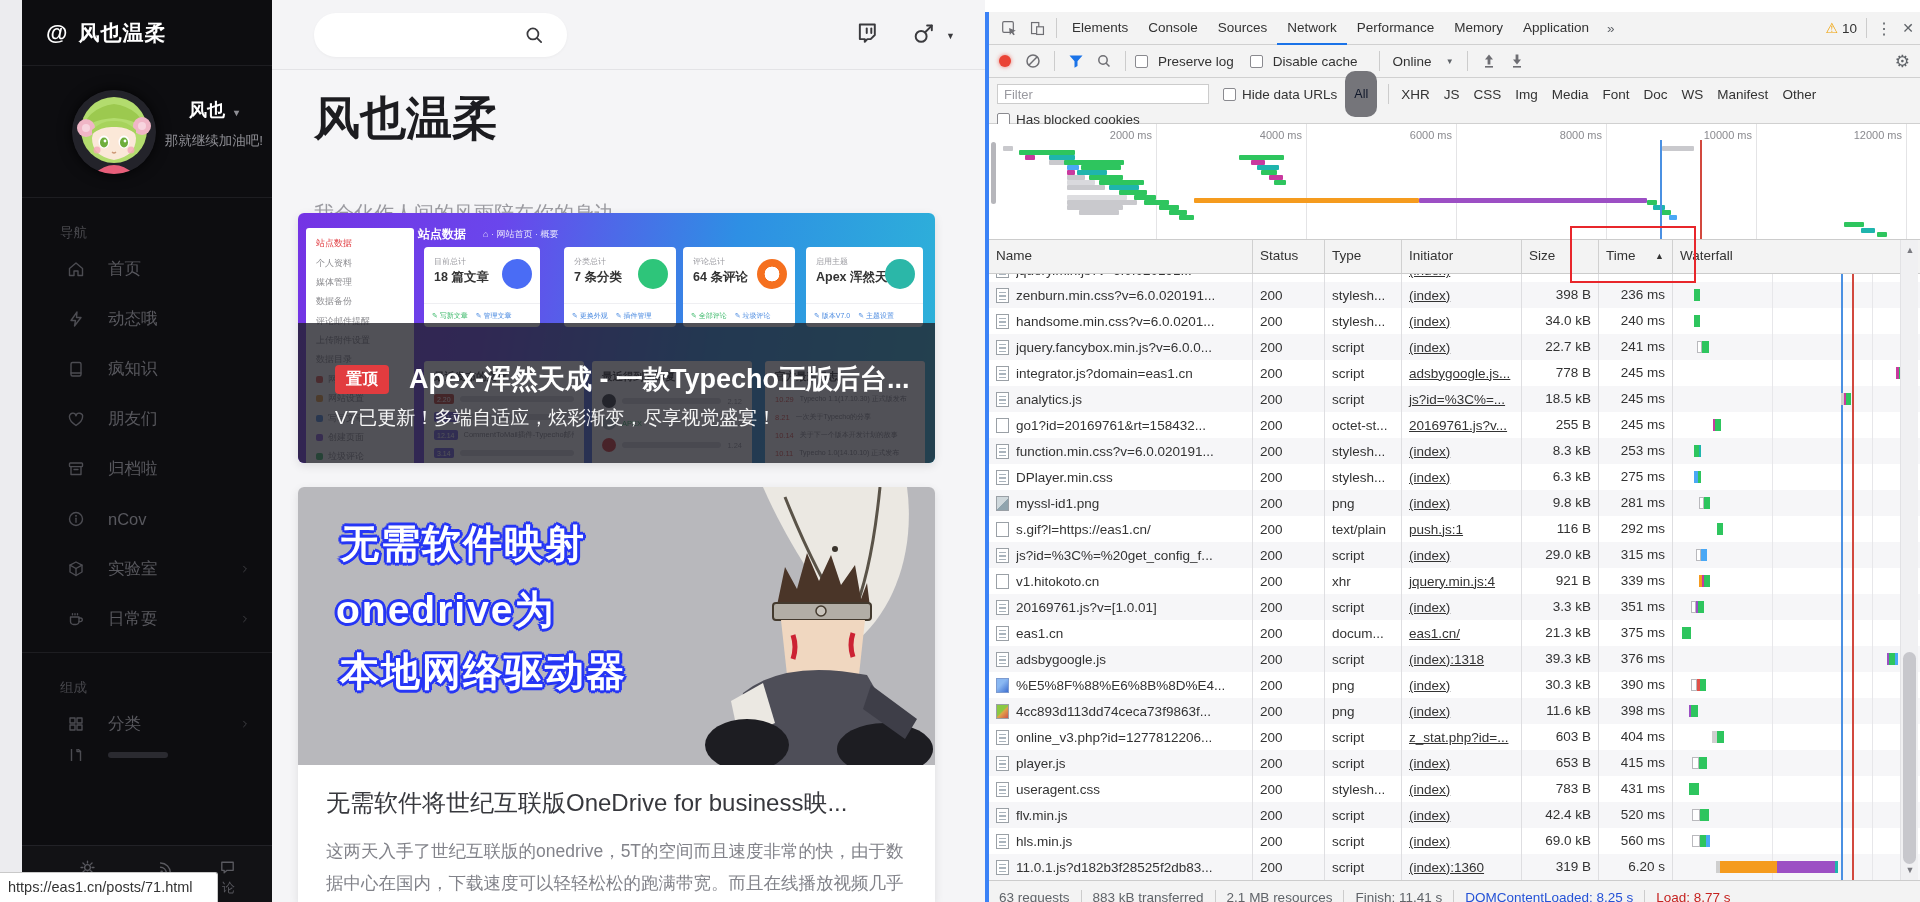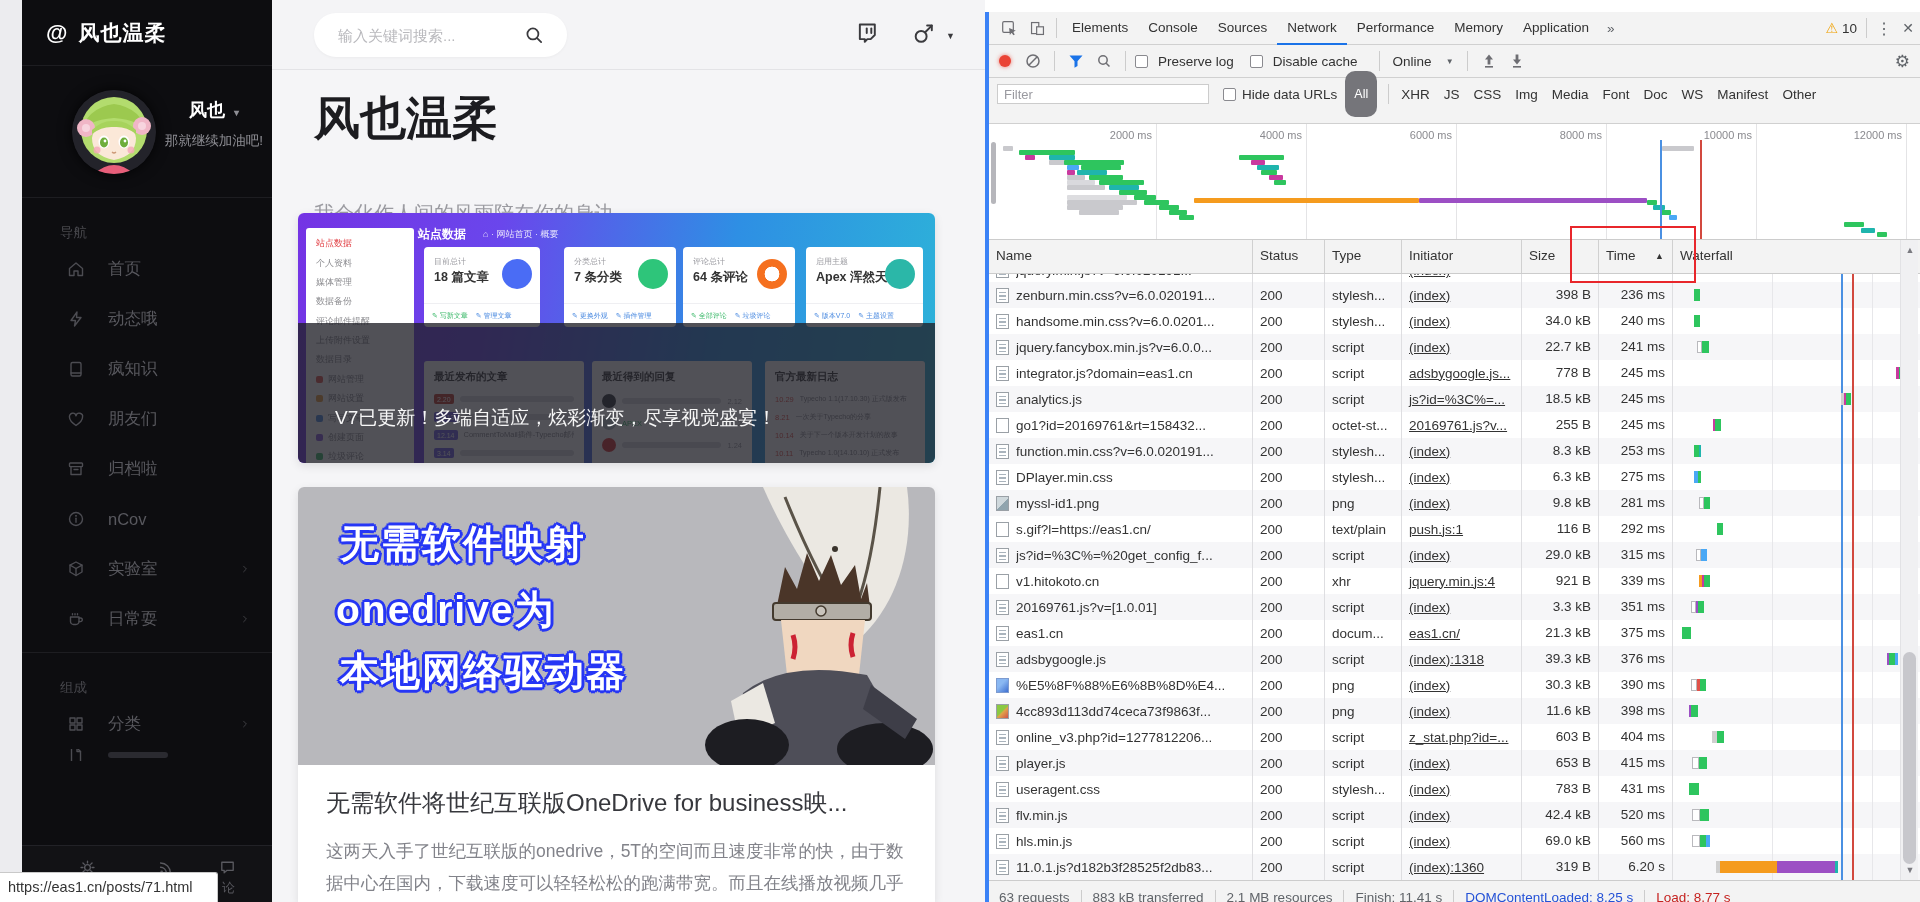--- a/index.html
+++ b/index.html
@@ -121,21 +121,21 @@
   .tb-label { white-space:nowrap; margin-right:12px; }
   #online-wrap { display:flex; align-items:center; gap:14px; margin:0 4px; }
   #gear-right { margin-left:auto; margin-right:10px; font-size:17px; color:#5f6368; }
 
   #dt-filterbar { display:block; height:46px; padding:4px 0 0 8px; border-bottom:1px solid #d0d0d0;
     background:#f3f3f3; }
   #filter-line1 { display:flex; align-items:center; height:24px; }
   #filter-input { width:212px; height:20px; border:1px solid #ccc; background:#fff; font-size:13px;
     padding:0 6px; color:#333; outline:none; font-family:inherit; margin-right:14px; }
   #filter-input::placeholder { color:#9a9aa0; }
-  #all-pill { background:#75757a; color:#ffffff; border-radius:10px; padding:16px 9px; font-size:12.5px;
+  #all-pill { background:#75757a; color:#0f172a; border-radius:10px; padding:16px 9px; font-size:12.5px;
     margin:0 6px; }
   .ftype { margin:0 7px; white-space:nowrap; }
   #filter-line2 { display:flex; align-items:center; height:22px; margin-top:2px; }
 
   #overview { position:absolute; left:0; top:112px; width:935px; height:116px; background:#fff;
     border-bottom:1px solid #ccc; overflow:hidden; }
   .ov-grid { position:absolute; top:0; bottom:0; width:1px; background:#e4e4e6; }
   .ov-tick { position:absolute; top:5px; width:70px; text-align:right; font-size:11px; color:#8a8a8f; }
   .ov-bar { position:absolute; border-radius:1px; }
   .ov-line { position:absolute; top:16px; bottom:0; width:1.5px; }
@@ -334,21 +334,20 @@
       </svg>
     <span class="lbl-lun">论</span>
   </div>
 </div>
 
 <div id="status-tooltip" class="abs">https://eas1.cn/posts/71.html</div>
 
 <div id="main" class="abs">
   <div id="topbar">
     <div id="search-pill">
-      <input placeholder="输入关键词搜索..." style="">
       <svg class="sic" viewBox="0 0 20 20" fill="none" stroke="#3a3a3e" stroke-width="1.6" stroke-linecap="round">
           <circle cx="9" cy="9" r="5"></circle>
           <line x1="12.8" y1="12.8" x2="16.5" y2="16.5"></line>
         </svg>
     </div>
     <div class="hdr-ic" style="right:105px">
       <svg viewBox="0 0 20 20">
           <path d="M4.5 3.5 H16 V11.5 L12.8 14.7 H10.3 L8.3 16.7 V14.7 H4.5 Z"></path>
           <line x1="9.8" y1="6.5" x2="9.8" y2="10"></line>
           <line x1="13.3" y1="6.5" x2="13.3" y2="10"></line>
@@ -475,20 +474,24 @@
             <span class="pdate">10.14</span>
             <span class="ptext" style="font-size: 7px;">关于下一个版本开发计划的故事</span>
           </div>
           <div class="prow">
             <span class="pdate">10.11</span>
             <span class="ptext" style="font-size: 7px;">Typecho 1.0(14.10.10) 正式发布</span>
           </div>
         </div>
       </div>
     <div id="card1-overlay"></div>
+    <div id="feat-row">
+      <span id="feat-badge">置顶</span>
+      <span id="feat-title">Apex-浑然天成 - 一款Typecho正版后台...</span>
+    </div>
     <div id="feat-sub">V7已更新！多端自适应，炫彩渐变，尽享视觉盛宴！</div>
   </div>
 
   <div id="card2" class="card">
     <div id="card2-img">
       <svg viewBox="0 0 300 278" width="300" height="278" style="position:absolute;right:0;top:0">
         <path d="M128 0 L272 0 C280 60 262 118 224 152 C188 110 152 55 128 0 Z" fill="#ebe8e2"></path>
         <path d="M150 10 C170 60 190 100 210 130" stroke="#5a5348" stroke-width="3" fill="none"></path>
         <path d="M245 0 C240 50 232 95 218 128" stroke="#5a5348" stroke-width="3" fill="none"></path>
         <circle cx="200" cy="62" r="3" fill="#3a342c"></circle>
@@ -608,20 +611,24 @@
           <span class="ftype">JS</span>
           <span class="ftype">CSS</span>
           <span class="ftype">Img</span>
           <span class="ftype">Media</span>
           <span class="ftype">Font</span>
           <span class="ftype">Doc</span>
           <span class="ftype">WS</span>
           <span class="ftype">Manifest</span>
           <span class="ftype">Other</span>
         </span>
+    </div>
+    <div id="filter-line2">
+      <span class="chk"></span>
+      <span class="tb-label">Has blocked cookies</span>
     </div>
   </div>
 
   <div id="overview">
       <div class="ov-grid" style="left: 167px;"></div>
       <div class="ov-tick" style="left: 93px;">2000 ms</div>
       <div class="ov-grid" style="left: 317px;"></div>
       <div class="ov-tick" style="left: 243px;">4000 ms</div>
       <div class="ov-grid" style="left: 467px;"></div>
       <div class="ov-tick" style="left: 393px;">6000 ms</div>

